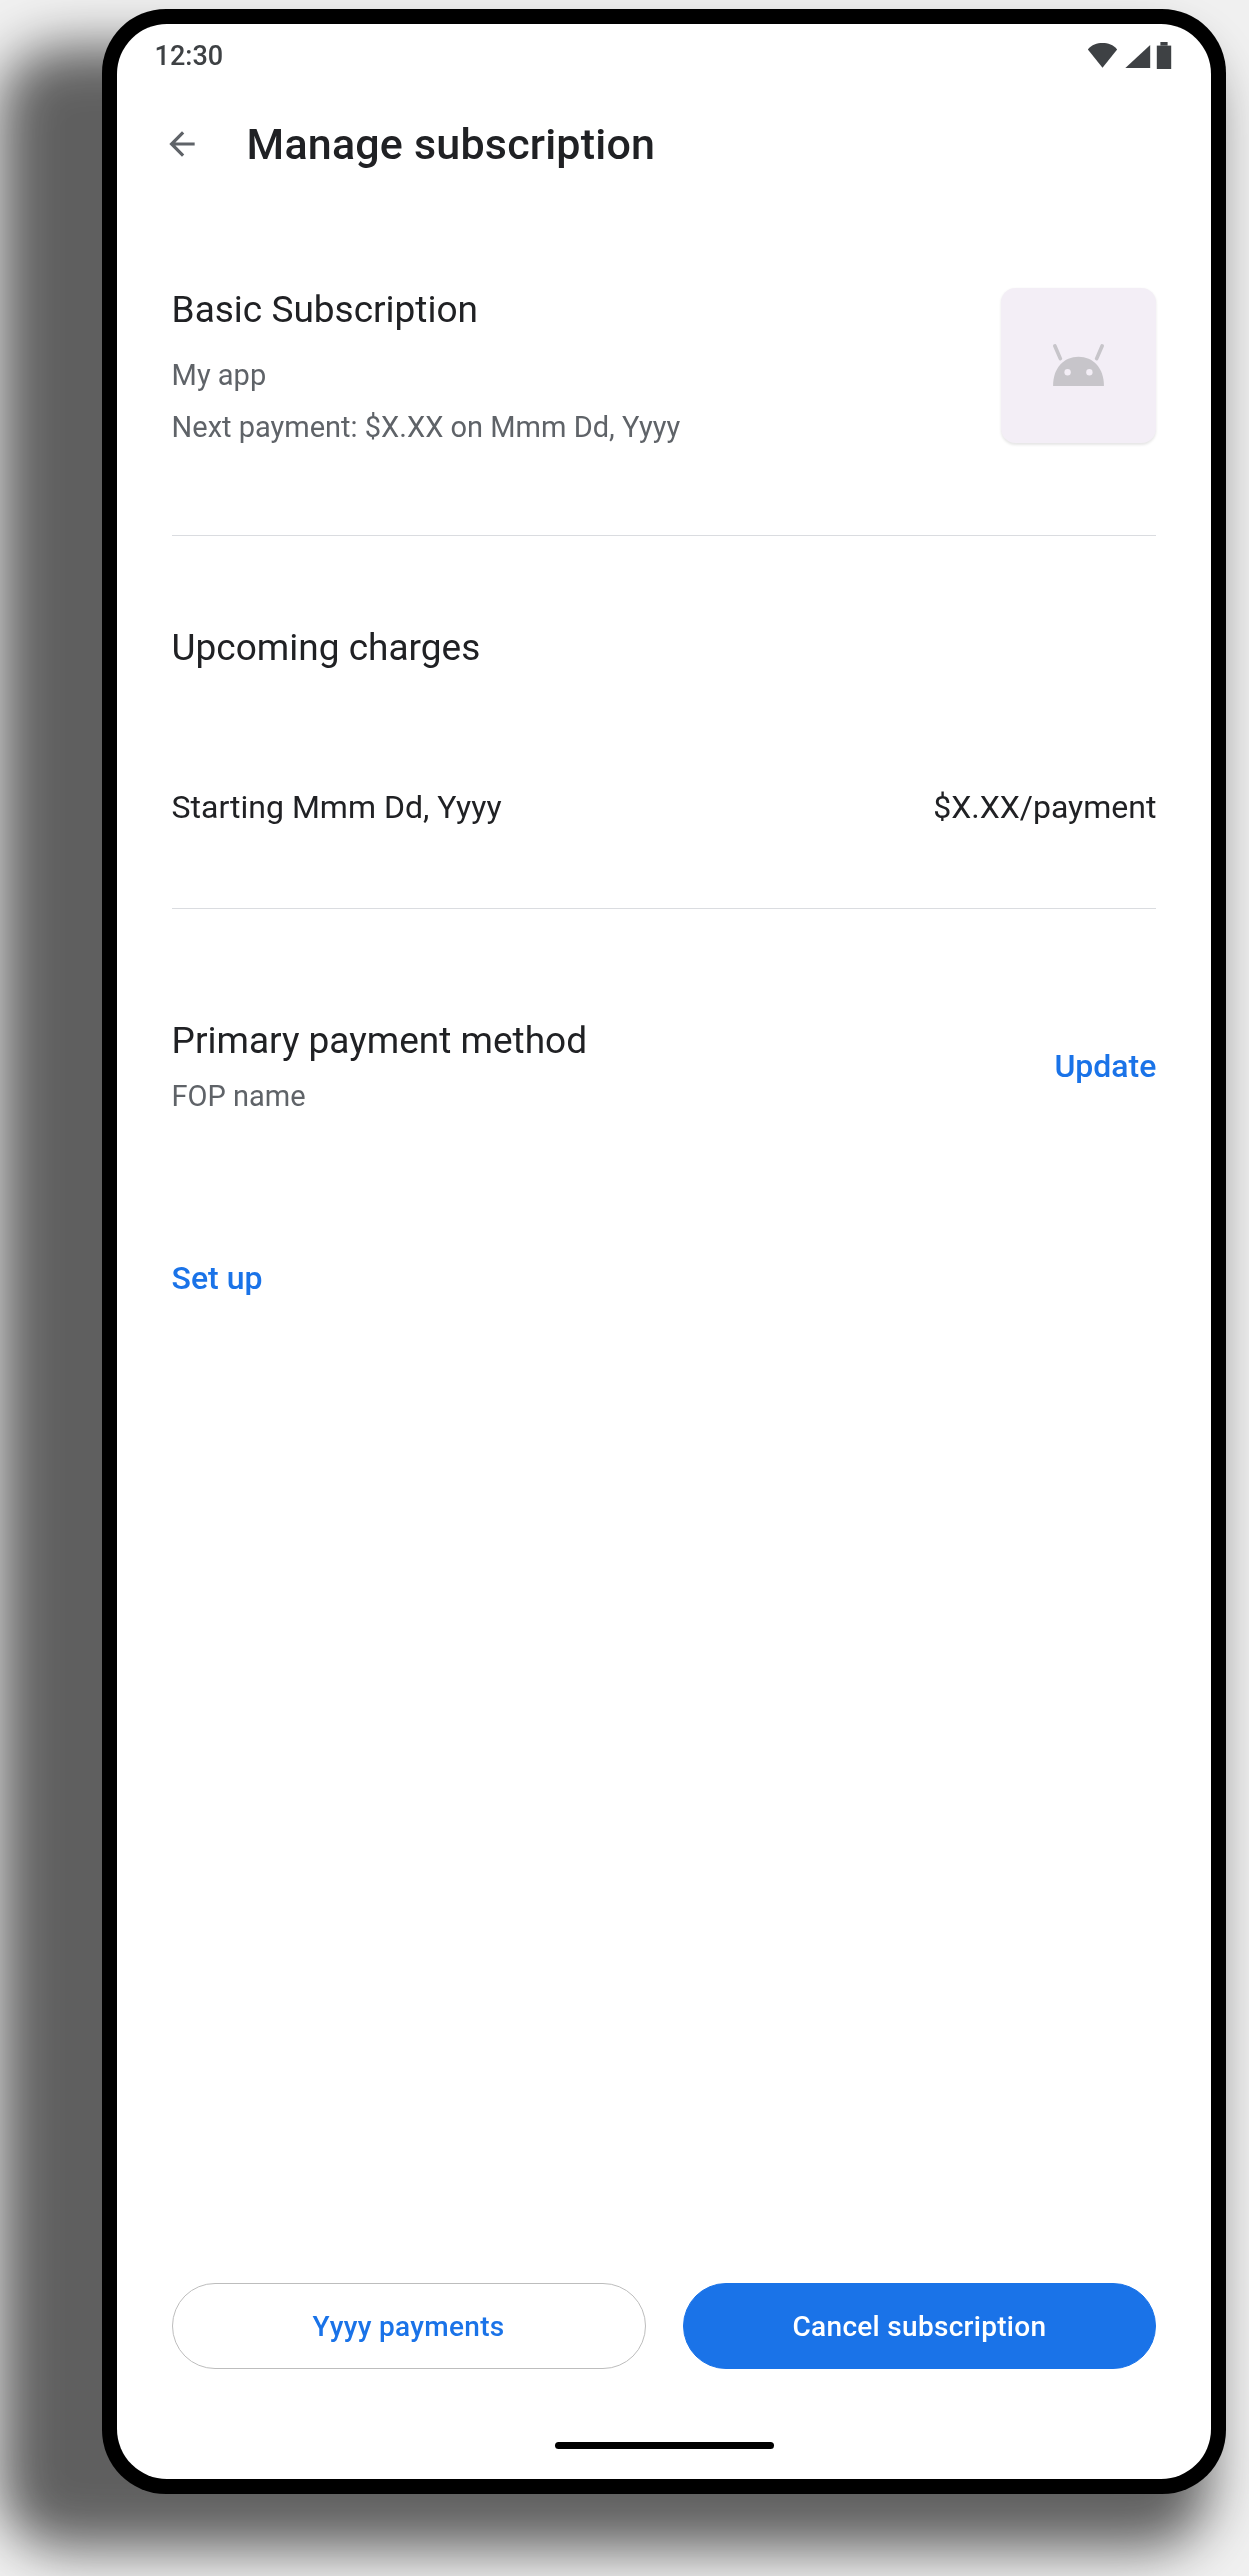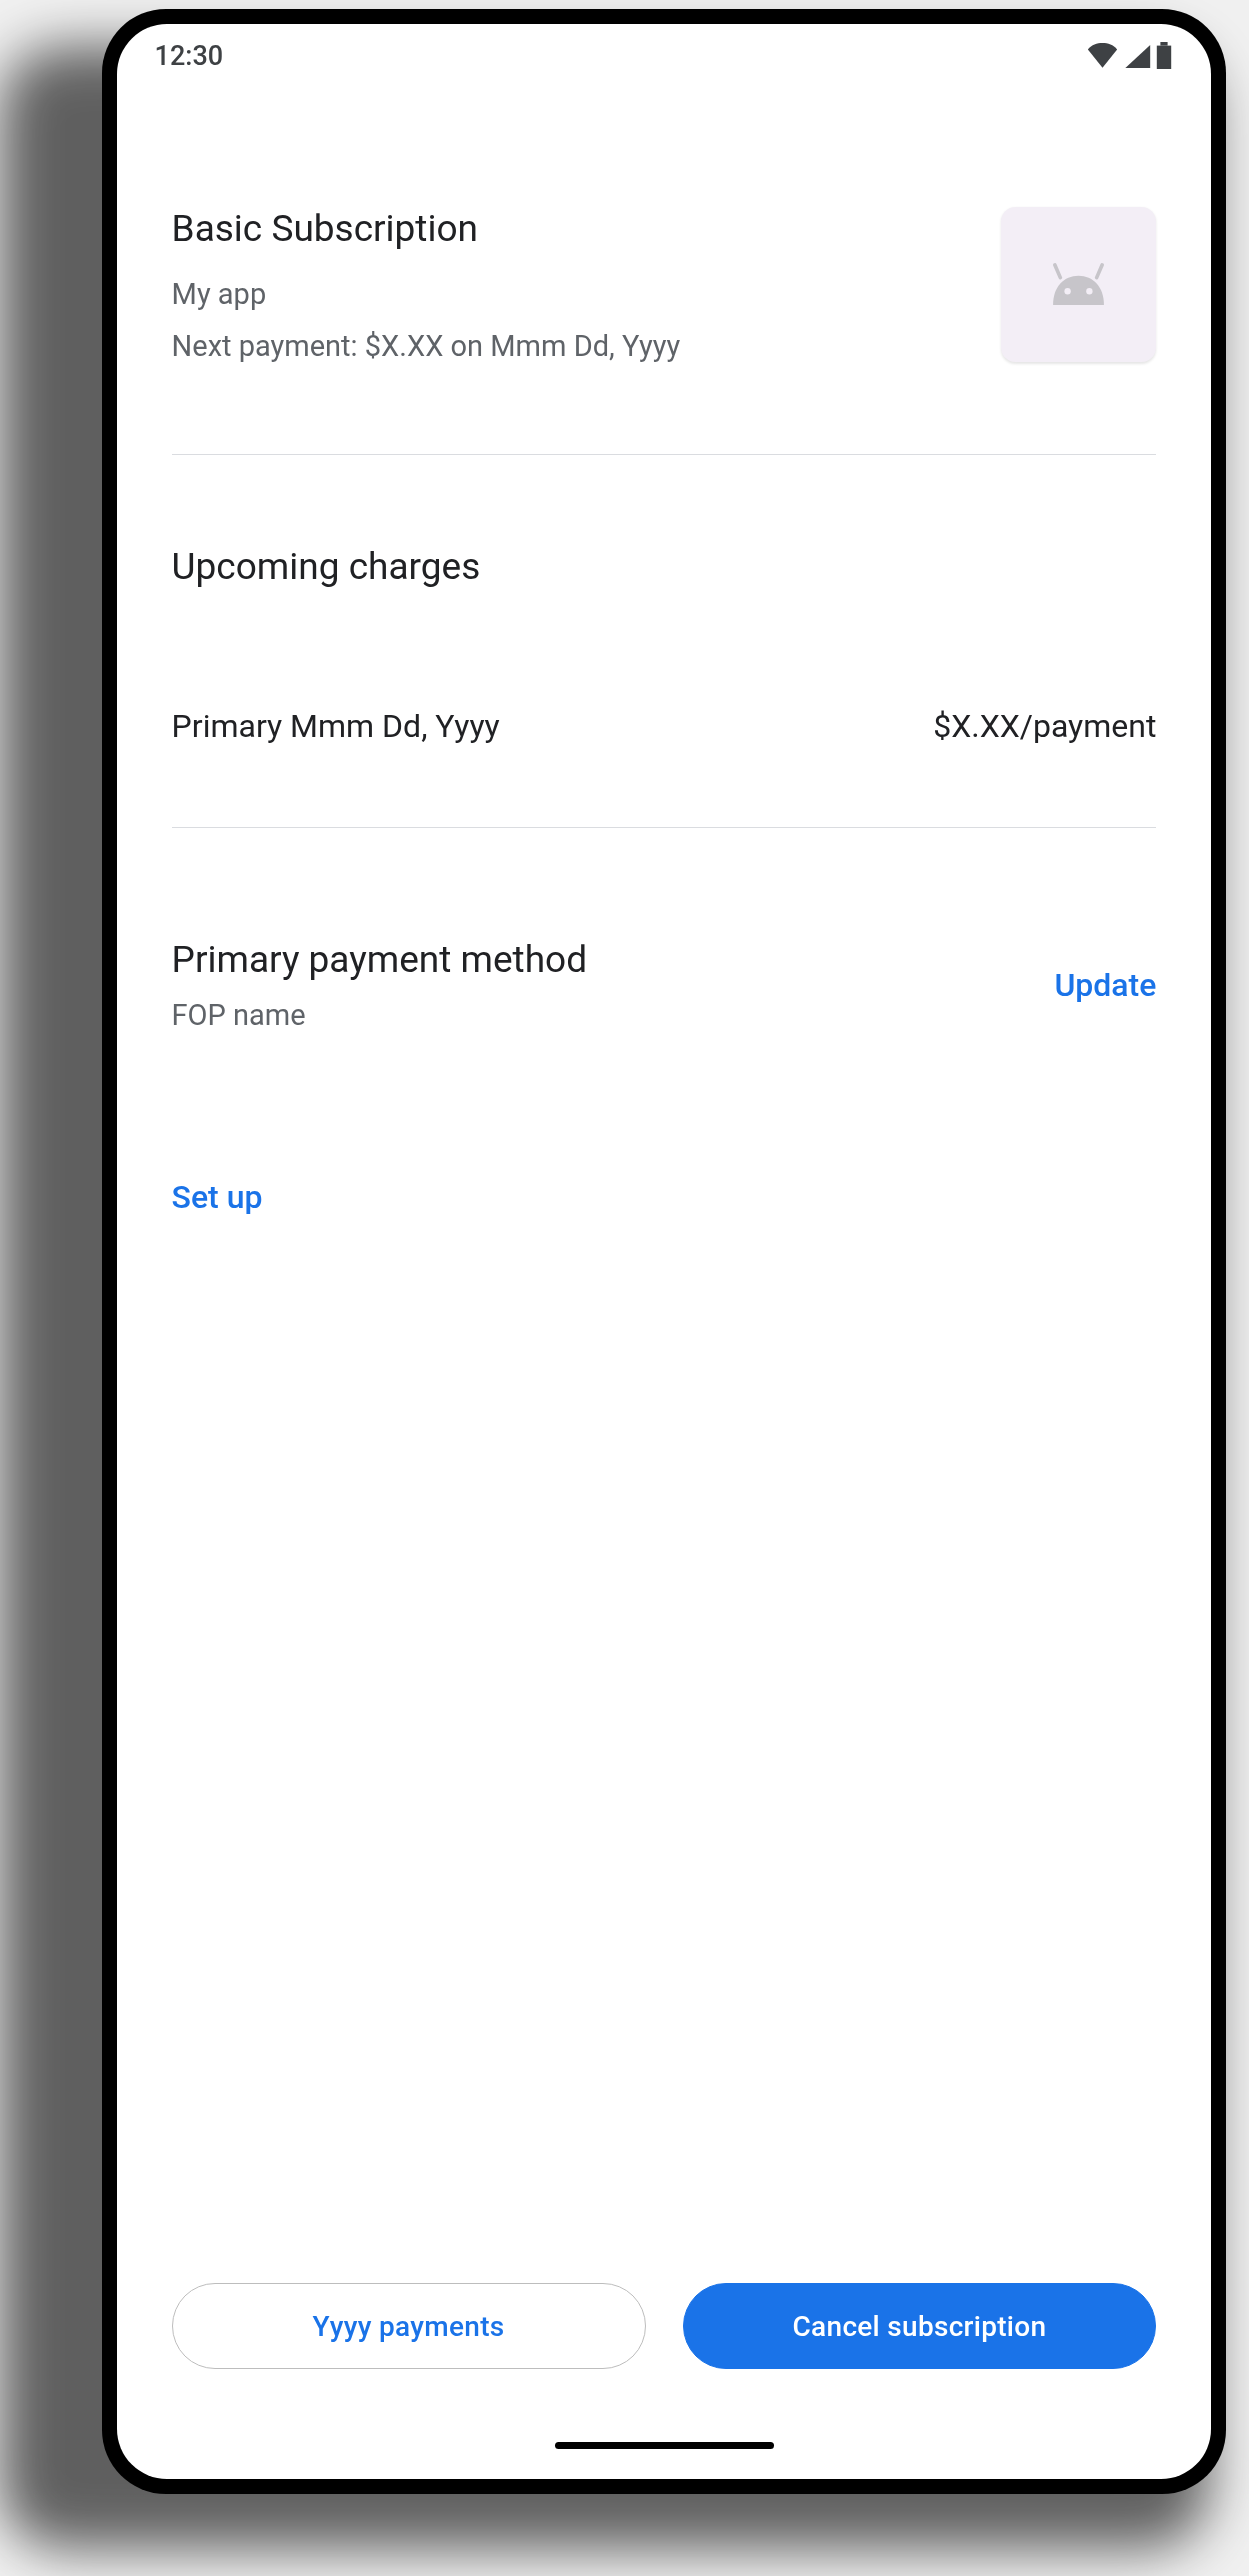--- a/index.html
+++ b/index.html
@@ -219,20 +219,28 @@
           </span>
           <span>
             <svg width="18" height="27" viewBox="0 0 20 30">
                 <rect x="6" y="0" width="8" height="4" fill="#3e4144"></rect>
                 <rect x="2" y="4" width="16" height="26" fill="#3e4144"></rect>
               </svg>
           </span>
         </div>
       </div>
 
+      <div class="app-bar">
+        <span class="back-icon">
+          <svg width="38" height="38" viewBox="0 0 24 24">
+              <path d="M20 11H7.83l5.59-5.59L12 4l-8 8 8 8 1.41-1.41L7.83 13H20v-2z" fill="#5f6368"></path>
+            </svg>
+        </span>
+        <div class="app-title">Manage subscription</div>
+      </div>
 
       <div class="content">
 
         <div class="sub-header">
           <div class="sub-header-text">
             <div class="sub-title">Basic Subscription</div>
             <div class="sub-app">My app</div>
             <div class="sub-next">Next payment: $X.XX on Mmm Dd, Yyyy</div>
           </div>
           <div class="app-icon-box">
@@ -245,21 +253,21 @@
                 <circle cx="50" cy="31" r="3.5" fill="#f3eef6"></circle>
               </svg>
             </span>
           </div>
         </div>
 
         <div class="divider"></div>
 
         <div class="section-title">Upcoming charges</div>
         <div class="charge-row">
-          <div class="charge-date">Primary Mmm Dd, Yyyy</div>
+          <div class="charge-date">Starting Mmm Dd, Yyyy</div>
           <div class="charge-price">$X.XX/payment</div>
         </div>
 
         <div class="divider" style="margin-top:82px"></div>
 
         <div class="payment-row">
           <div>
             <div class="payment-label">Primary payment method</div>
             <div class="payment-sub">FOP name</div>
           </div>

